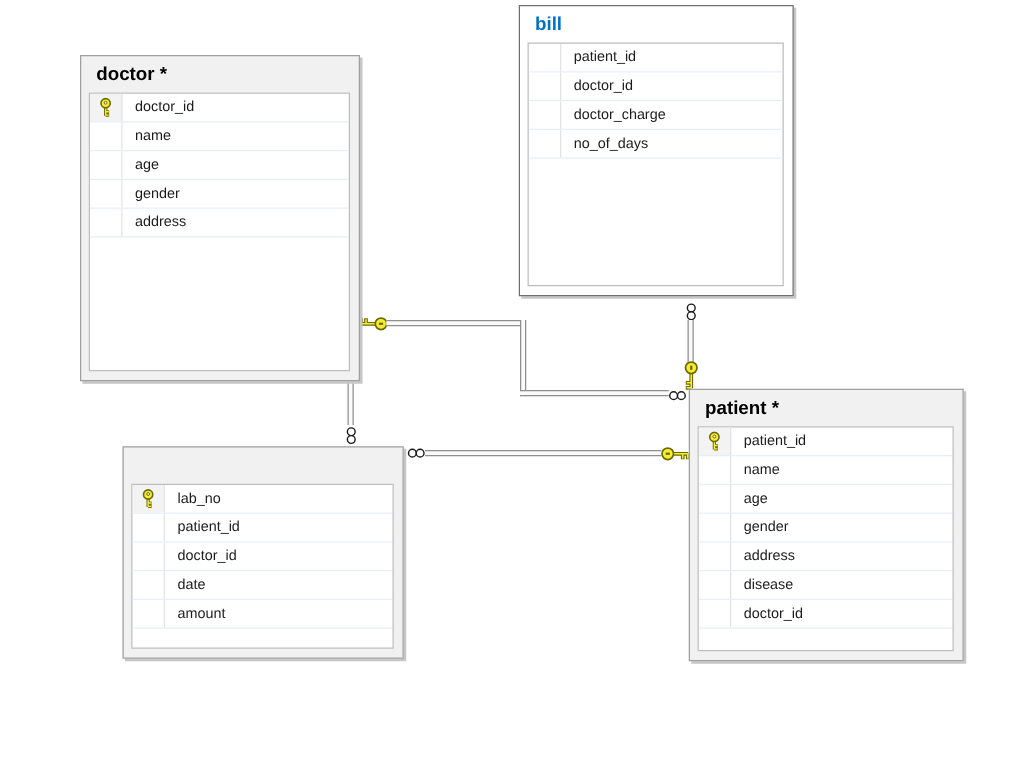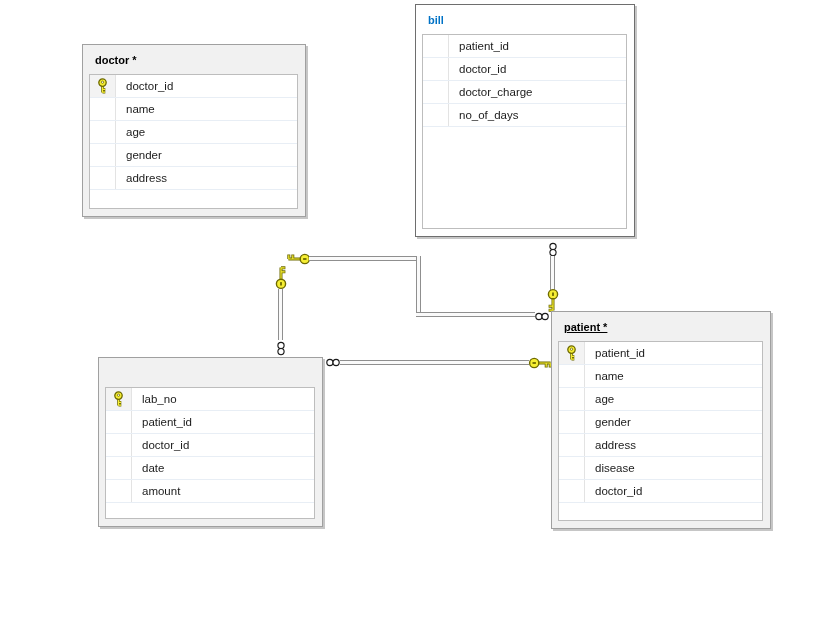--- a/index.html
+++ b/index.html
@@ -26,21 +26,21 @@
     z-index:2;
   }
   .table-box.selected{
     background:var(--tbl-bg-selected);
     border-color:#6e6e6e;
   }
   .table-title{
     height:29px;
     line-height:30px;
     padding-left:12px;
-    font-size:11px;
+    font-size:15px;
     font-weight:bold;
     color:#000000;
     white-space:nowrap;
     overflow:hidden;
   }
   .table-grid{
     position:absolute;
     left:6px;right:7px;top:29px;bottom:7px;
     background:#ffffff;
     border:1px solid #bdbdbd;
@@ -60,24 +60,24 @@
     display:flex;align-items:center;justify-content:center;
   }
   .cell-icon.pk{background:#f3f3f3;}
   .cell-name{
     padding-left:10px;
     font-size:11.5px;
     color:#1b1b1b;
     display:flex;align-items:center;
     white-space:nowrap;
   }
-  .tbl-doctor{left:64px;top:44px;width:224px;height:173px;margin-left:18px;}
+  .tbl-doctor{left:64px;top:44px;width:224px;height:261px;}
   .tbl-bill{left:415px;top:4px;width:220px;height:233px;}
   .tbl-laboratory{left:98px;top:357px;width:225px;height:170px;}
-  .tbl-patient{left:551px;top:311px;width:220px;height:218px;text-decoration:underline;}
+  .tbl-patient{left:551px;top:311px;width:220px;height:218px;}
 
   
   .seg{position:absolute;box-sizing:border-box;background:#fafafa;z-index:1;}
   .seg-h{height:5px;border-top:1px solid #8f8f8f;border-bottom:1px solid #8f8f8f;}
   .seg-v{width:5px;border-left:1px solid #8f8f8f;border-right:1px solid #8f8f8f;}
   .glyph{
     position:absolute;z-index:1;
     width:24px;height:24px;
     display:flex;align-items:center;justify-content:center;
     line-height:0;

